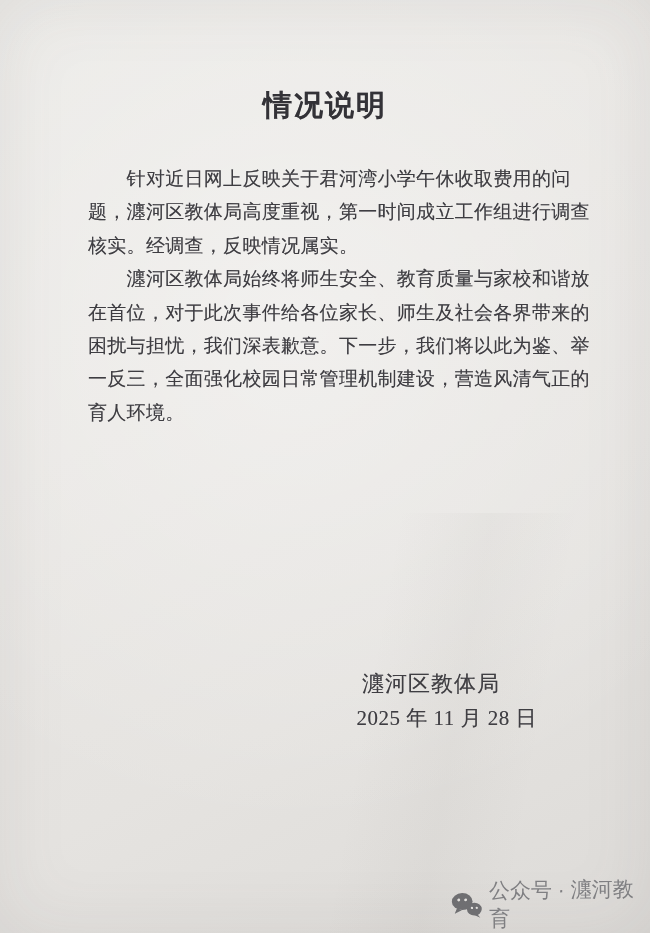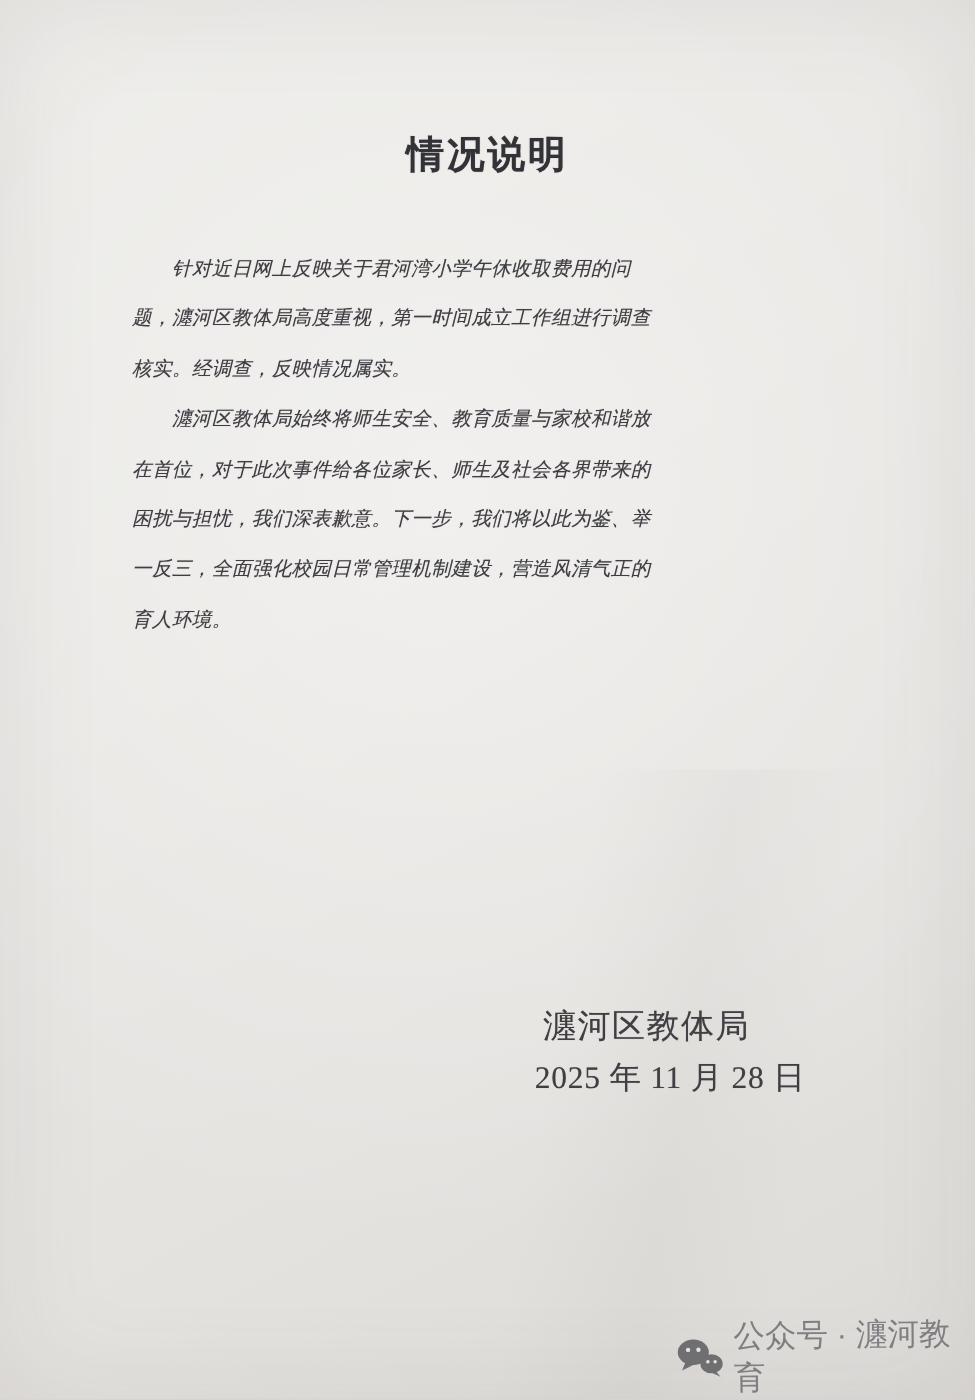--- a/index.html
+++ b/index.html
@@ -37,37 +37,36 @@
     pointer-events: none;
     background: linear-gradient(100deg, rgba(0,0,0,0) 55%, rgba(110,105,98,0.045) 68%, rgba(0,0,0,0) 80%);
   }
   .title {
     position: absolute;
     top: 86px;
     left: 0;
     width: 650px;
     margin: 0;
     text-align: center;
-    font-size: 25px;
+    font-size: 29px;
     font-weight: 700;
     letter-spacing: 2px;
     color: #333237;
     text-shadow: 0 0 0.6px rgba(50,49,54,0.55);
   }
   .body-text {
     position: absolute;
     top: 162px;
     left: 88px;
     width: 512px;
-    font-size: 13px;
+    font-size: 19px;
     line-height: 33.4px;
     letter-spacing: 0.3px;
     color: #3e3d42;
     text-shadow: 0 0 0.5px rgba(62,61,66,0.45);
-    font-style: italic;
   }
   .body-text p {
     margin: 0;
     white-space: pre-line; 
   }
   .signature {
     position: absolute;
     top: 669px;
     left: 0;
     width: 500px;

